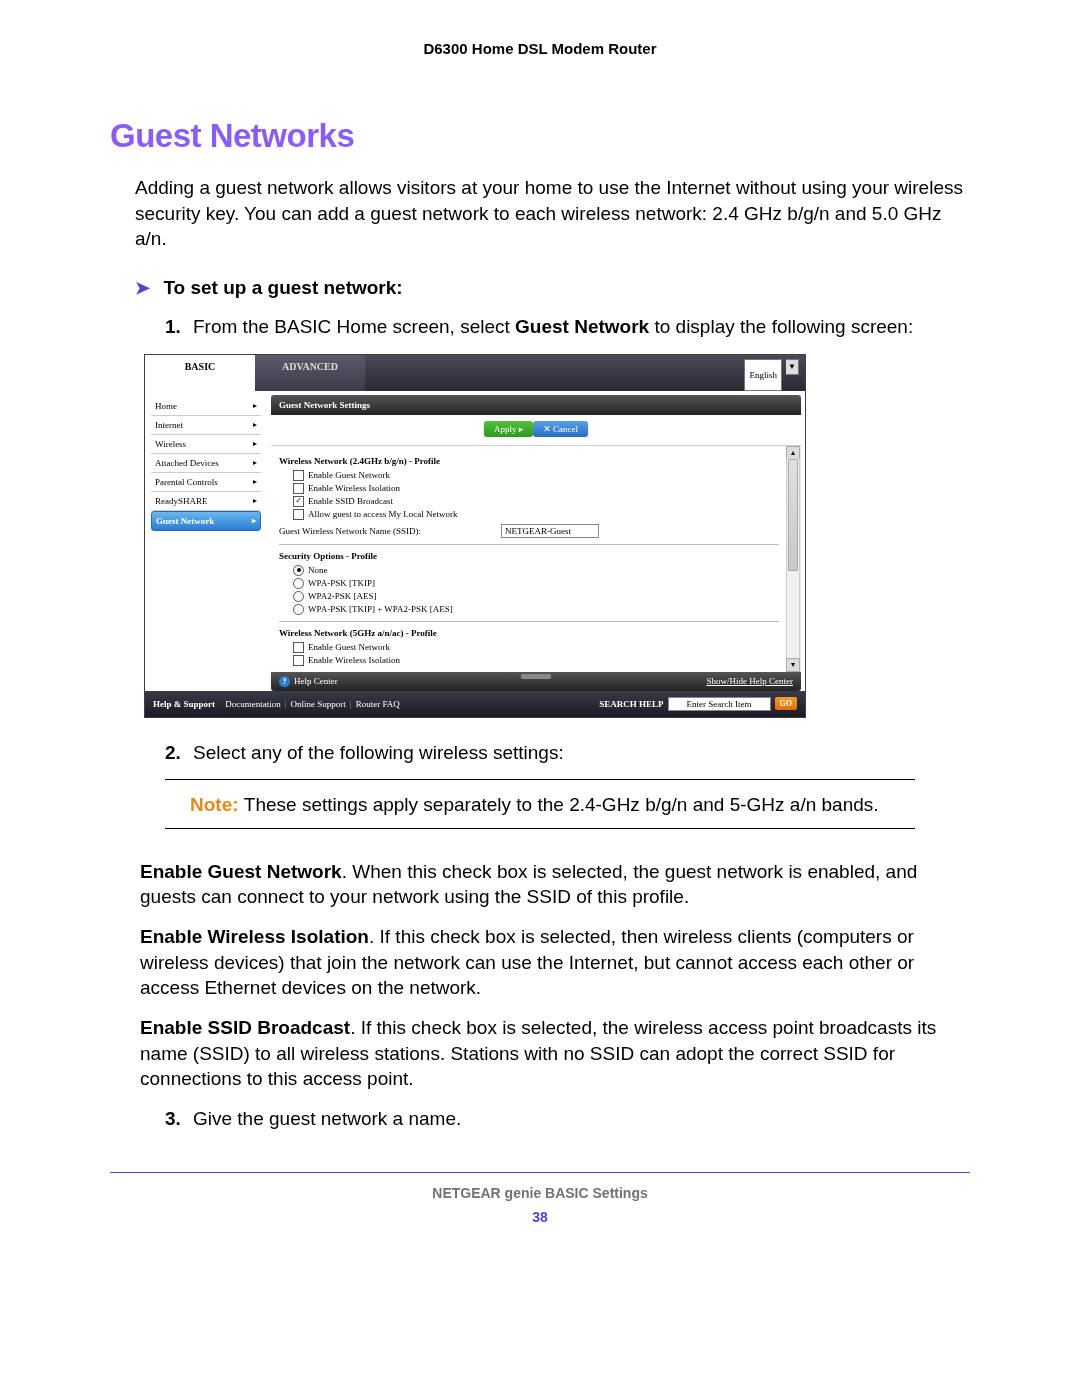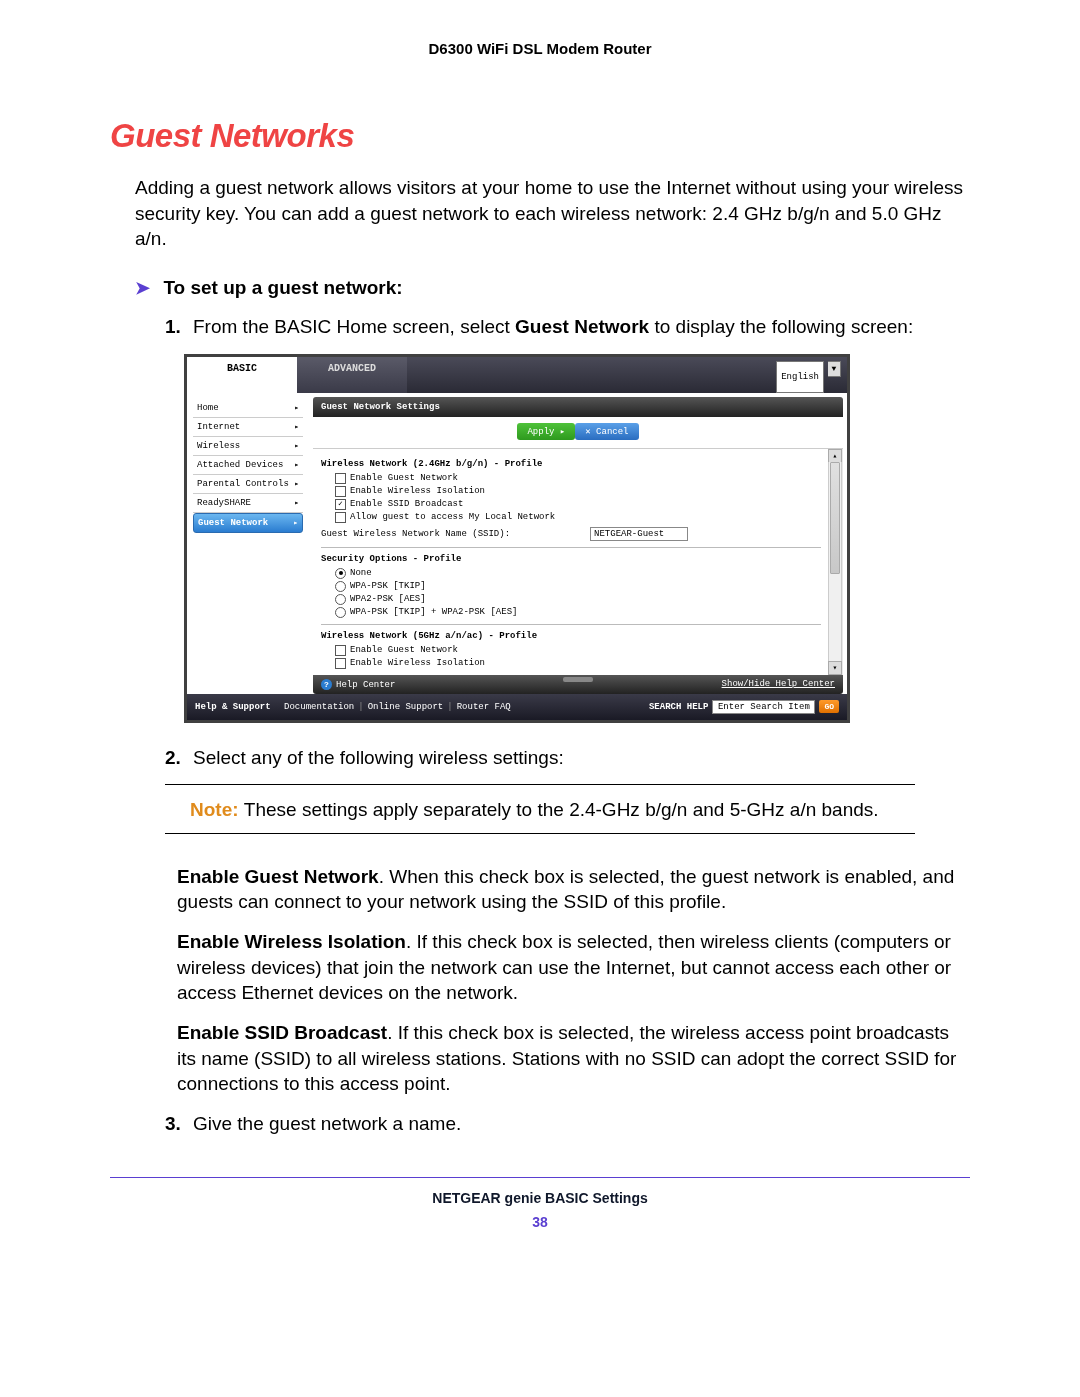--- a/index.html
+++ b/index.html
@@ -14,26 +14,25 @@
   .page {
     padding: 40px 110px 30px 110px;
   }
   .product-header {
     text-align: center;
     font-weight: bold;
     font-size: 15px;
     margin-bottom: 60px;
   }
   .section-title {
-    color: #ef4444;
+    color: #8b5cf6;
     font-size: 33px;
     font-weight: bold;
     margin-bottom: 20px;
     letter-spacing: -0.5px;
-    font-style: italic;
   }
   .intro {
     margin: 0 0 25px 25px;
     line-height: 1.35;
   }
   .step-lead {
     margin: 0 0 15px 25px;
     font-weight: bold;
   }
   .step-lead .arrow {
@@ -46,41 +45,41 @@
     display: flex;
     margin: 0 0 14px 55px;
     line-height: 1.35;
   }
   .ol-num {
     font-weight: bold;
     min-width: 28px;
   }
   .ol-txt { flex: 1; }
   .para {
-    margin: 0 0 14px 67px;
+    margin: 0 0 14px 30px;
     line-height: 1.35;
   }
   .note-rule {
     border: none;
     border-top: 1px solid #000;
     margin: 8px 55px 12px 55px;
   }
   .note-text {
     margin: 0 55px 10px 80px;
     line-height: 1.35;
   }
   .note-label { font-weight: bold; color: #e08b1c; }
 
   
   .shot {
     width: 660px;
-    margin: 8px auto 22px 74px;
-    border: 3px solid #404040;
+    margin: 8px auto 22px 34px;
+    border: 1px solid #404040;
     font-size: 9px;
-    font-family: Liberation Mono, monospace;
+    font-family: Liberation Serif, serif;
   }
   .tab-row { display: flex; background: linear-gradient(#4a4a58,#2a2a35); }
   .tab {
     padding: 6px 0;
     text-align: center;
     font-size: 10px;
     font-weight: bold;
     width: 110px;
     color: #ddd;
     background: linear-gradient(#5a5a68,#3a3a48);
@@ -176,30 +175,30 @@
   .search-input { background:#fff; color:#000; border:1px solid #888; font-size:9px; padding:1px 3px; width:95px; }
   .go { background: linear-gradient(#ff9a2a,#e07000); color:#fff; font-weight:bold; font-size:8px; padding:2px 5px; border-radius:2px; }
 
   .page-footer-rule {
     border:none; border-top:1px solid #5a3fd1;
     margin: 40px 0 12px 0;
   }
   .page-footer {
     text-align:center;
   }
-  .page-footer .t1 { color:#0f172a; font-weight:bold; font-size:14px; margin-bottom:8px; }
+  .page-footer .t1 { color:#737373; font-weight:bold; font-size:14px; margin-bottom:8px; }
   .page-footer .t2 { color:#5a3fd1; font-weight:bold; font-size:14px; }
 
   b { font-weight:bold; }
 </style>
 </head>
 <body>
 
 <div class="page">
-  <div class="product-header">D6300 WiFi DSL Modem Router</div>
+  <div class="product-header">D6300 Home DSL Modem Router</div>
 
   <div class="section-title">Guest Networks</div>
 
   <div class="intro">Adding a guest network allows visitors at your home to use the Internet without using your wireless security key. You can add a guest network to each wireless network: 2.4 GHz b/g/n and 5.0 GHz a/n.</div>
 
   <div class="step-lead">
     <span class="arrow">➤</span>
     <span>To set up a guest network:</span>
   </div>
 

